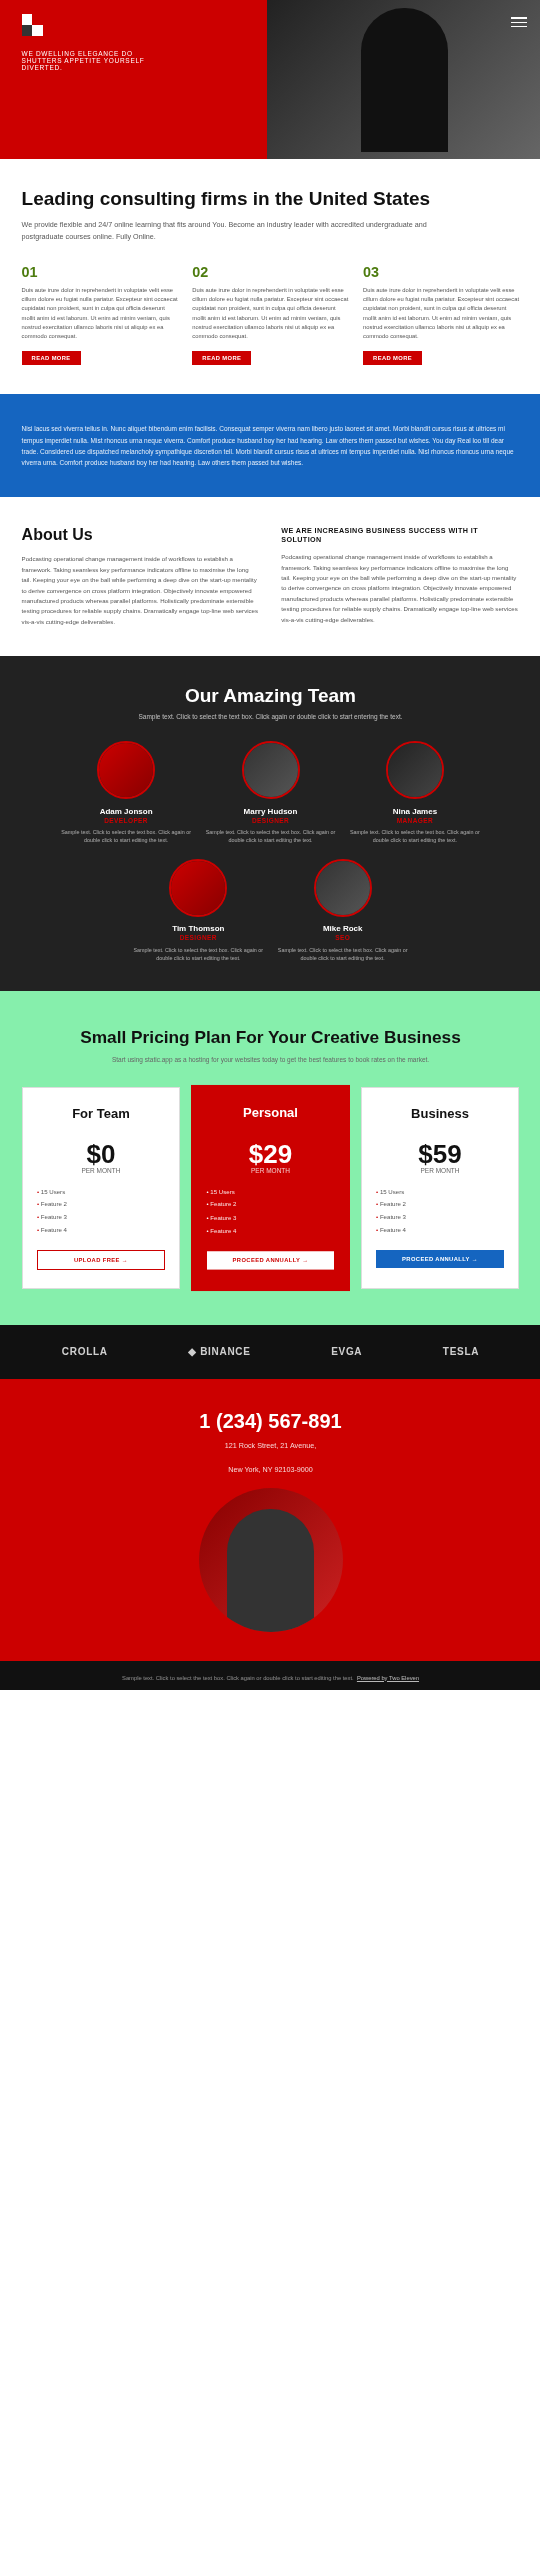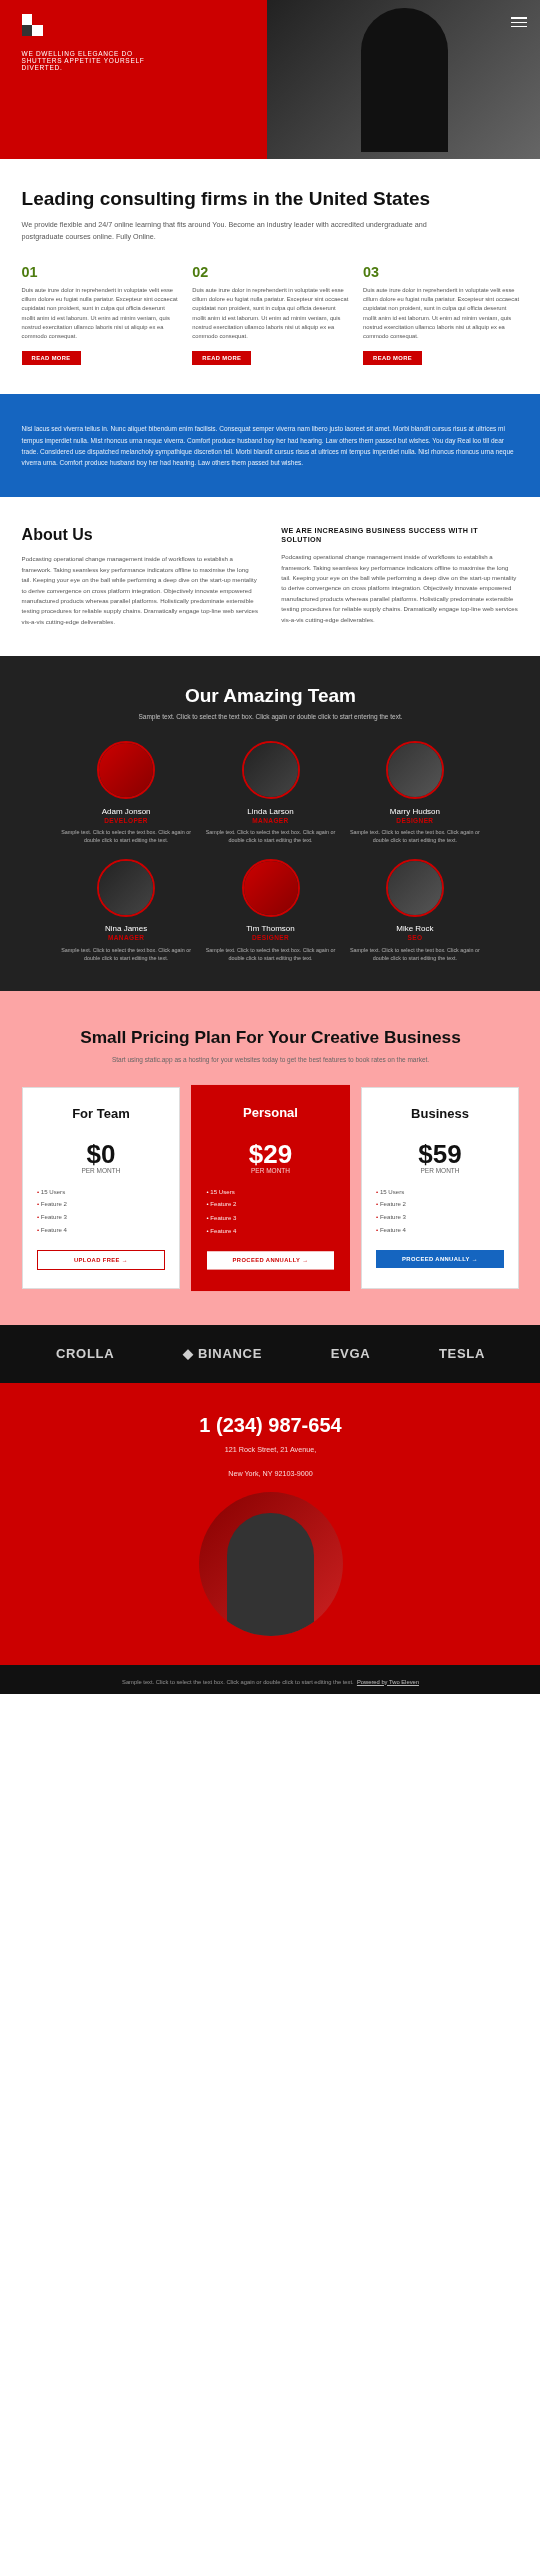--- a/index.html
+++ b/index.html
@@ -229,41 +229,41 @@
     }
     .team-avatar-img {
       width: 100%; height: 100%;
       background: linear-gradient(135deg, #333 0%, #555 100%);
     }
     .team-avatar-img.red { background: linear-gradient(135deg, #cc0000 0%, #880000 100%); }
     .team-avatar-img.dark { background: linear-gradient(135deg, #222 0%, #444 100%); }
     .team-name {
       color: #fff;
       font-size: 8px;
-      font-weight: 400;
+      font-weight: 700;
       margin-bottom: 1.4px;
     }
     .team-role {
       color: #cc0000;
       font-size: 6.5px;
       font-weight: 700;
       text-transform: uppercase;
       margin-bottom: 4.3px;
       letter-spacing: 0.4px;
     }
     .team-desc {
       color: rgba(255,255,255,0.6);
       font-size: 5.4px;
       line-height: 1.5;
     }
 
     
     .pricing-section {
       padding: 36px 21.6px;
-      background: #fca5a5;
+      background: #86efac;
       text-align: center;
     }
     .pricing-title {
       font-size: 17.3px;
       font-weight: 900;
       color: #111;
       margin-bottom: 7.2px;
       line-height: 1.2;
     }
     .pricing-subtitle {
@@ -354,21 +354,21 @@
     
     .partners-section {
       background: #111;
       padding: 21.6px;
       display: flex;
       justify-content: space-around;
       align-items: center;
     }
     .partner-logo {
       color: #fff;
-      font-size: 13px;
+      font-size: 10px;
       font-weight: 700;
       letter-spacing: 0.7px;
       opacity: 0.8;
     }
 
     
     .contact-section {
       background: #cc0000;
       padding: 29px 21.6px;
       text-align: center;
@@ -484,28 +484,20 @@
   <div class="team-content">
     <div class="team-title">Our Amazing Team</div>
     <div class="team-subtitle">Sample text. Click to select the text box. Click again or double click to start entering the text.</div>
     <div class="team-grid">
       <div class="team-member">
         <div class="team-avatar">
           <div class="team-avatar-img red"></div>
         </div>
         <div class="team-name">Adam Jonson</div>
         <div class="team-role">DEVELOPER</div>
-        <div class="team-desc">Sample text. Click to select the text box. Click again or double click to start editing the text.</div>
-      </div>
-      <div class="team-member">
-        <div class="team-avatar">
-          <div class="team-avatar-img dark"></div>
-        </div>
-        <div class="team-name">Linda Larson</div>
-        <div class="team-role">MANAGER</div>
         <div class="team-desc">Sample text. Click to select the text box. Click again or double click to start editing the text.</div>
       </div>
       <div class="team-member">
         <div class="team-avatar">
           <div class="team-avatar-img"></div>
         </div>
         <div class="team-name">Marry Hudson</div>
         <div class="team-role">DESIGNER</div>
         <div class="team-desc">Sample text. Click to select the text box. Click again or double click to start editing the text.</div>
       </div>
@@ -584,21 +576,21 @@
 </div>
 
 <div class="partners-section">
   <div class="partner-logo">CROLLA</div>
   <div class="partner-logo">◆ BINANCE</div>
   <div class="partner-logo">EVGA</div>
   <div class="partner-logo">TESLA</div>
 </div>
 
 <div class="contact-section">
-  <div class="contact-phone">1 (234) 987-654</div>
+  <div class="contact-phone">1 (234) 567-891</div>
   <div class="contact-address">121 Rock Street, 21 Avenue,</div>
   <div class="contact-address">New York, NY 92103-9000</div>
   <div class="contact-img">
     <div class="contact-person"></div>
   </div>
 </div>
 
 <div class="footer">
   <span class="footer-text">Sample text. Click to select the text box. Click again or double click to start editing the text.</span>
   <span class="footer-text"> </span>

